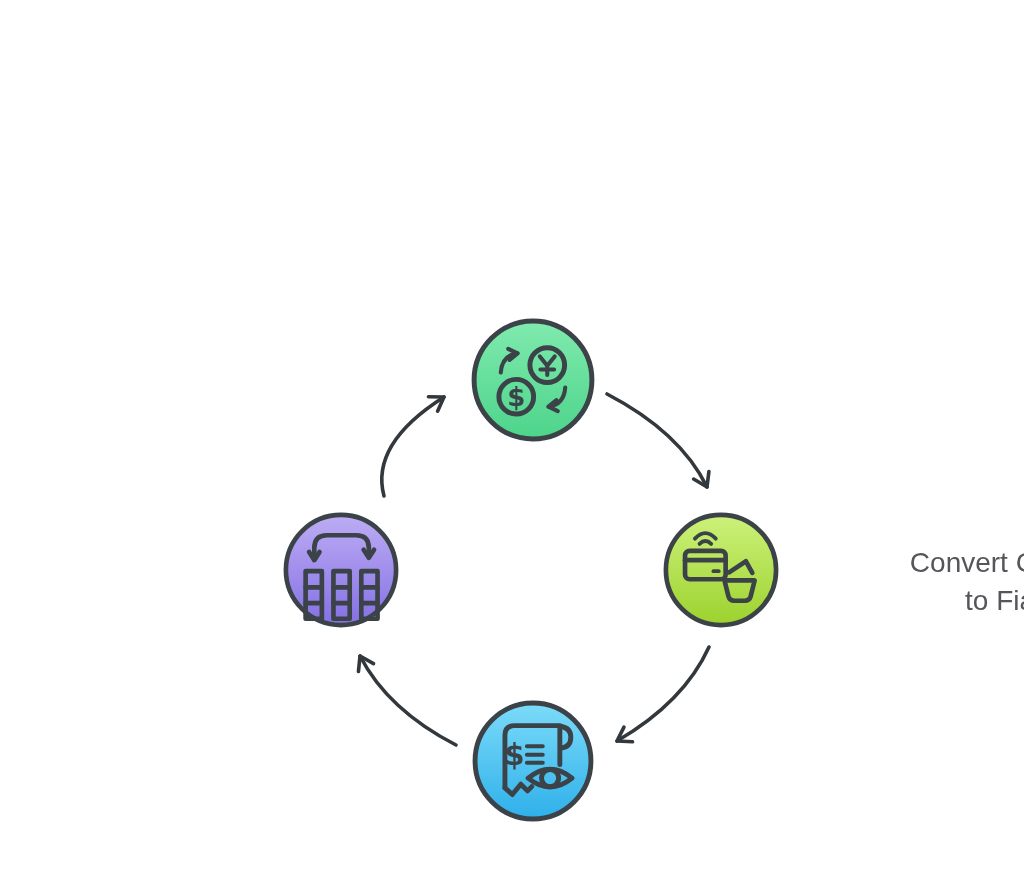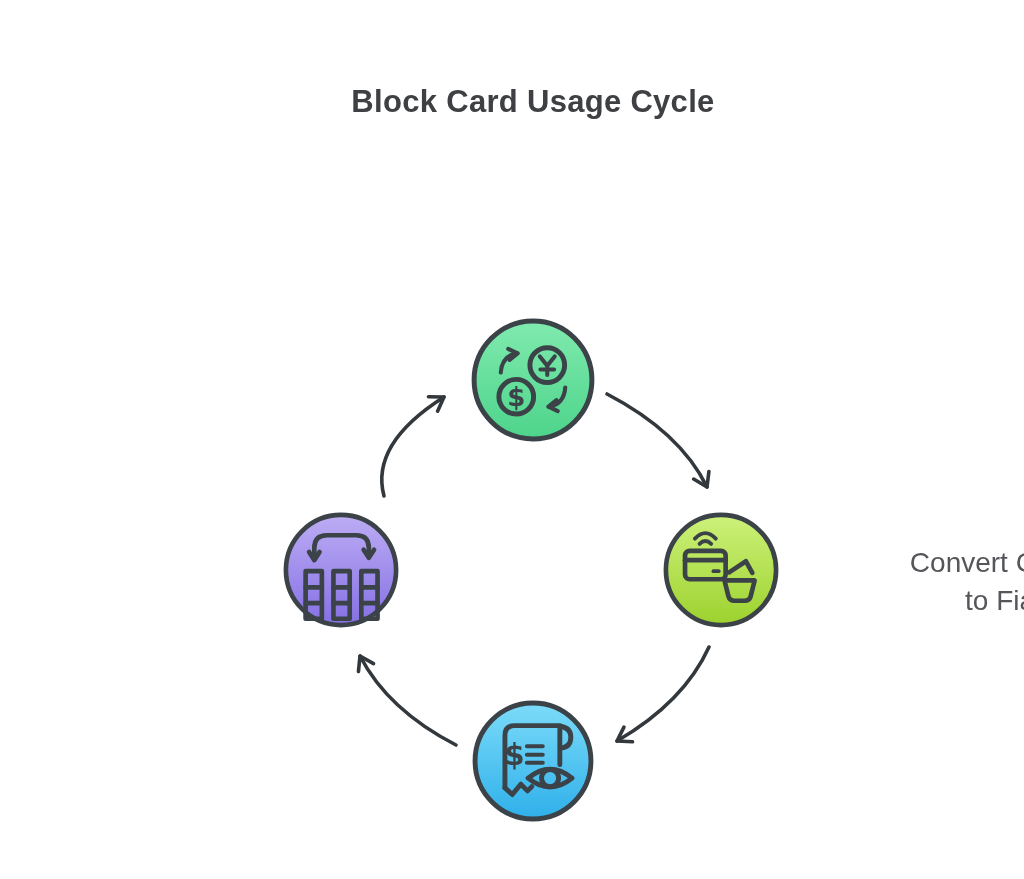--- a/index.html
+++ b/index.html
@@ -39,21 +39,20 @@
   .icon-text {
     fill:var(--stroke-color,#3b4248); font-weight:bold;
     font-family:"DejaVu Sans", sans-serif;
   }
 </style>
 </head>
 <body>
 
 <div class="canvas">
 
-  <h1 class="title">Block Card Usage Cycle</h1>
 
   <svg class="arrows" viewBox="0 0 1024 879">
     <defs>
       <marker id="ah" viewBox="-16 -16 32 32" markerWidth="32" markerHeight="32" markerUnits="userSpaceOnUse" refX="0" refY="0" orient="auto">
         <path class="arrow-head" d="M -13,-8.5 L 0,0 L -13,8.5"></path>
       </marker>
     </defs>
     <path class="arrow-path" d="M 384,496 Q 370,444 444,397" marker-end="url(#ah)"></path>
     <path class="arrow-path" d="M 607,394 Q 680,432 707,487" marker-end="url(#ah)"></path>
     <path class="arrow-path" d="M 709,647 Q 684,702 617,741" marker-end="url(#ah)"></path>

